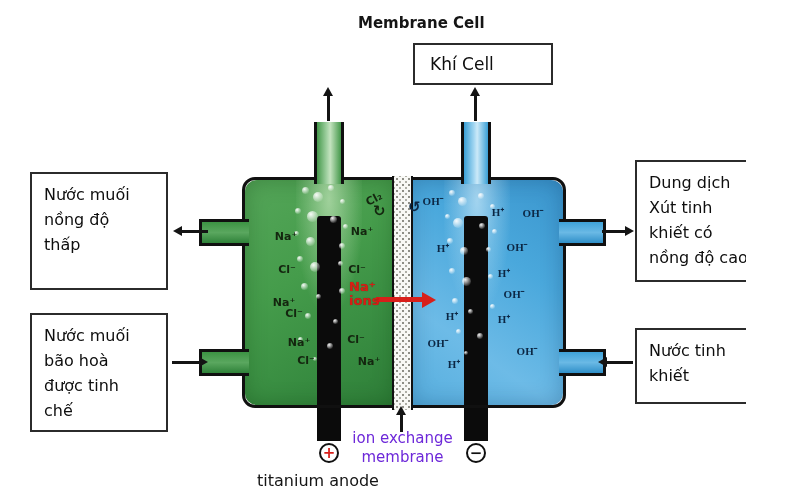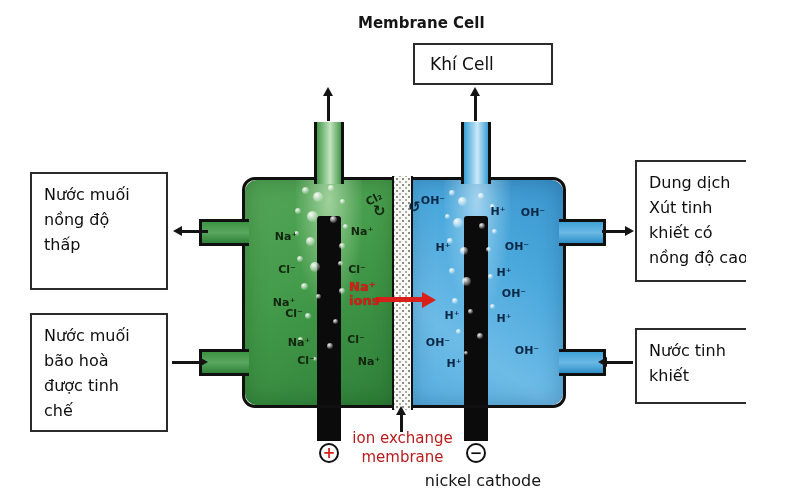--- a/index.html
+++ b/index.html
@@ -97,38 +97,38 @@
     border-style:solid; border-width:0 5.5px 9px 5.5px; border-color:transparent transparent #141414 transparent; }
   #sodium-ion-flow-arrow { position:absolute; left:376px; top:297px; width:46px; height:5px;
     background:#d81f1a; z-index:10; }
   #sodium-ion-flow-arrow::after { content:""; position:absolute; left:99%; top:50%; transform:translateY(-50%);
     border-style:solid; border-width:8px 0 8px 14px; border-color:transparent transparent transparent #d81f1a; }
 
   
   .ion { position: absolute; transform: translate(-50%,-50%); font-weight: bold;
     font-size: 11px; z-index: 10; white-space: nowrap; }
   .ion.g { color: #14260f; }
-  .ion.b { color: #0c2744; }
+  .ion.b { color: #0c2744; font-family: Liberation Serif, serif; }
   .loop-label { position: absolute; font-weight: bold; font-size: 11px; z-index: 10; }
   .loop-arrow { position: absolute; font-weight: bold; font-size: 15px; z-index: 10; line-height: 1; }
   #sodium-ions-label { position: absolute; left: 349px; top: 280px; z-index: 11;
     color: #da1d14; font-weight: bold; font-size: 13px; line-height: 14px; white-space: pre-line;
     text-shadow: 0 0 1px rgba(90,10,5,.6); }
 
   .bubble { position: absolute; border-radius: 50%; z-index: 6;
     background: radial-gradient(circle at 35% 30%, rgba(255,255,255,.95), rgba(255,255,255,.12) 75%); }
 
   
   .sign { position: absolute; top: 443px; width: 20px; height: 20px; border-radius: 50%;
     border: 2.5px solid #101010; background: #fff; display:flex; align-items:center;
     justify-content:center; font-weight:bold; font-size: 15px; line-height: 1; z-index: 9; }
   #anode-sign { left: 319px; color: #d81f1a; }
   #cathode-sign { left: 466px; color: #101010; }
   #membrane-caption { position:absolute; left: 325px; top: 429px; width: 155px;
-    text-align:center; font-size: 15px; line-height: 19px; white-space: pre-line; color:#b91c1c; }
+    text-align:center; font-size: 15px; line-height: 19px; white-space: pre-line; color:#6d28d9; }
   .electrode-caption { position: absolute; top: 471px; width: 140px; text-align: center;
     font-size: 16px; color: #151515; }
   #anode-caption { left: 248px; }
   #cathode-caption { left: 413px; }
 </style>
 </head>
 <body>
 
 <div id="canvas">
 
@@ -265,15 +265,15 @@
     </div>
 
   <div class="sign" id="anode-sign">
     <span>+</span>
   </div>
   <div class="sign" id="cathode-sign">
     <span>−</span>
   </div>
   <div id="membrane-caption">ion exchange
 membrane</div>
-  <div class="electrode-caption" id="cathode-caption">nickel cathode</div>
+  <div class="electrode-caption" id="anode-caption">titanium anode</div>
 
 </div>
 
 </body></html>

